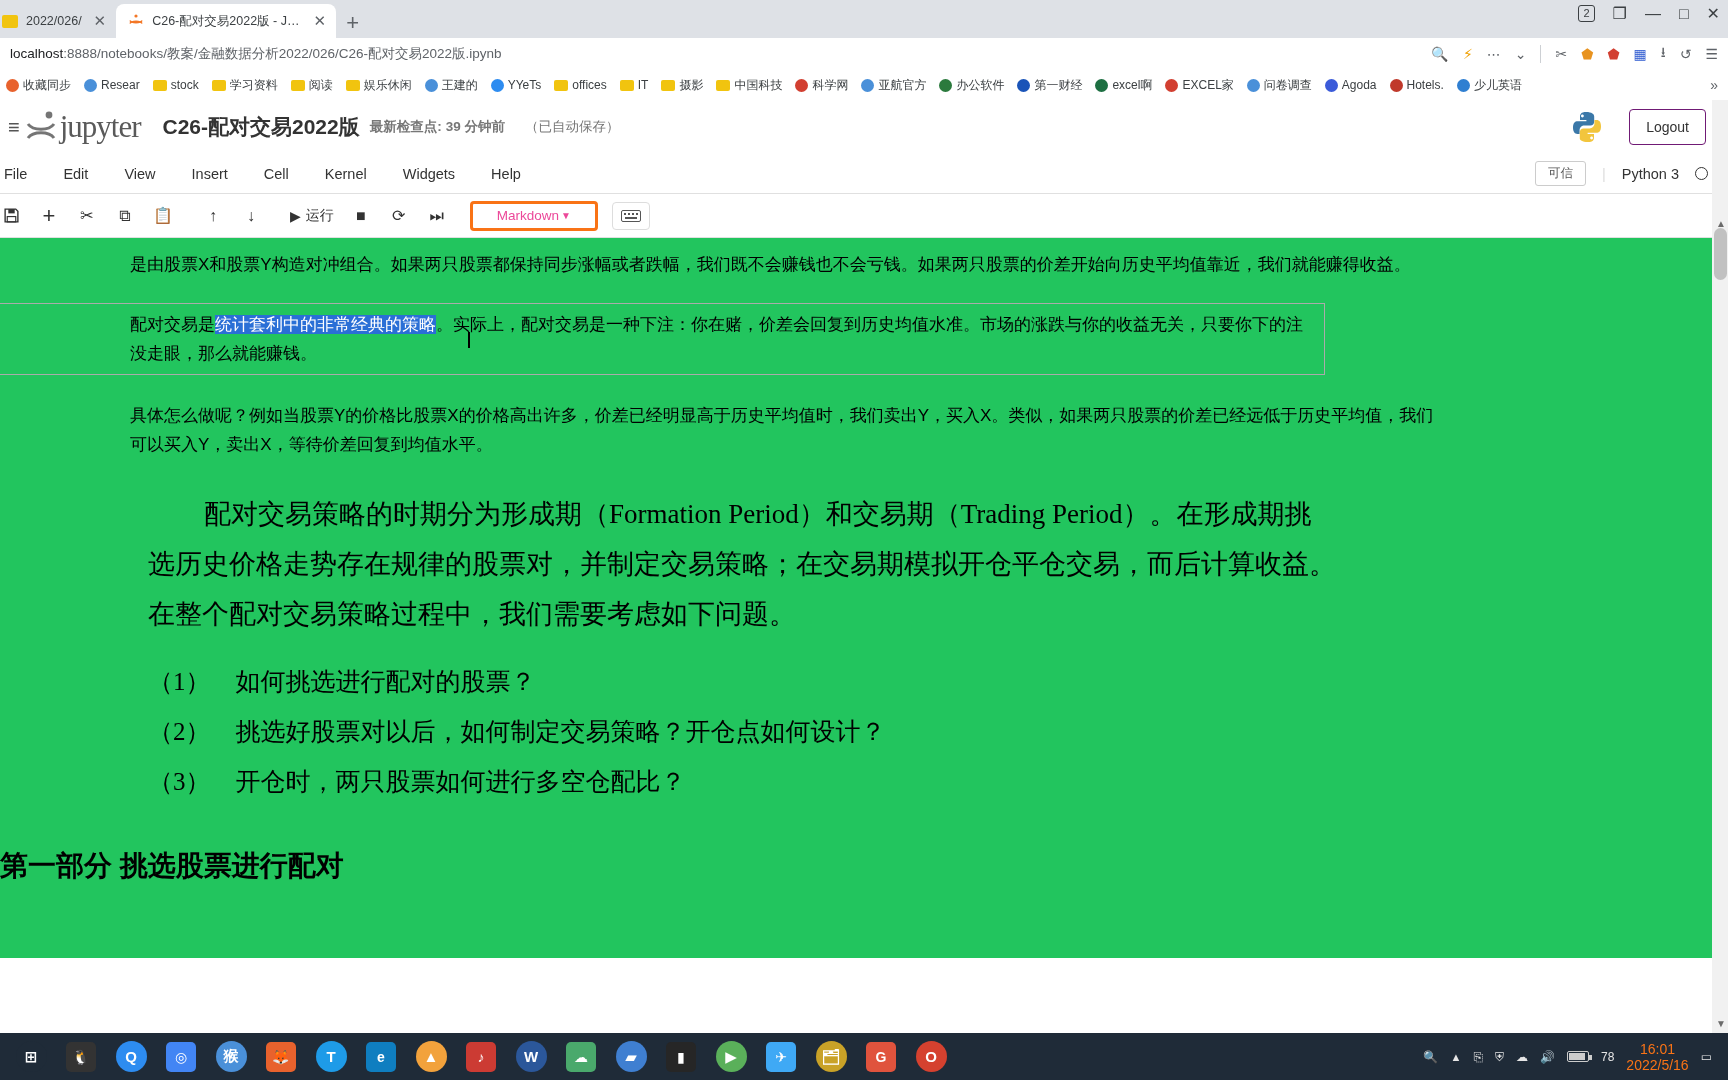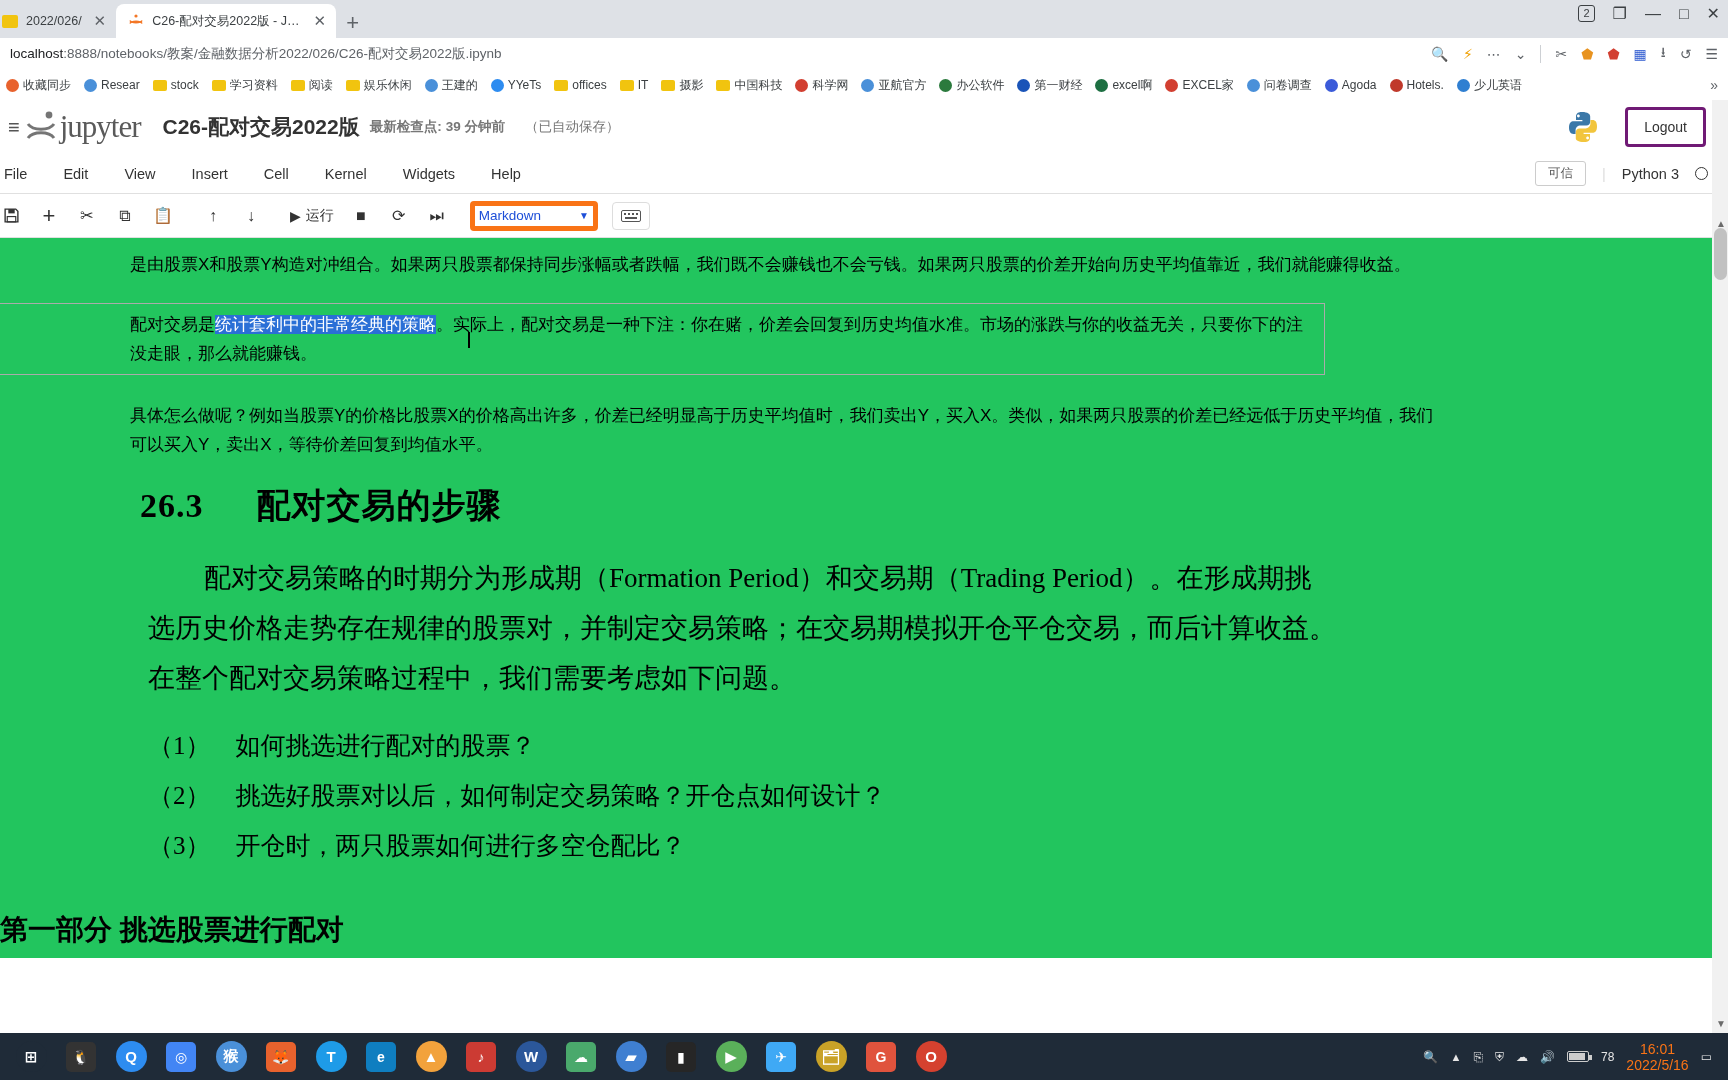--- a/index.html
+++ b/index.html
@@ -43,34 +43,34 @@
 
   
   .jupyter-wrap { position: absolute; left: 0; top: 100px; width: 1728px; height: 933px; background: #ffffff; overflow: hidden; }
   .jheader { height: 54px; display: flex; align-items: center; padding-left: 6px; border-bottom: 0px; }
   .jlogo { display: flex; align-items: center; gap: 0px; font-size: 31px; color: #4a4a4a; font-family: "Liberation Serif", serif; }
   .jlogo .jtext { font-weight: 400; letter-spacing: -1px; color: #5a5a5a; }
   .nbname { font-size: 21px; color: #333; font-weight: 600; margin-left: 22px; }
   .ckpt { font-size: 13.5px; color: #777; margin-left: 10px; font-weight: 600;}
   .autosave { font-size: 13.5px; color: #777; margin-left: 20px; }
   .pylogo { margin-left: auto; margin-right: 24px; width: 36px; height: 36px; position: relative;}
-  .logoutbtn { margin-right: 22px; border: 3px solid #701a75; border-radius: 4px; padding: 9px 16px; font-size: 14px; color: #333; background: #fff; }
+  .logoutbtn { margin-right: 22px; border: 1px solid #701a75; border-radius: 4px; padding: 9px 16px; font-size: 14px; color: #333; background: #fff; }
 
   .menubar { height: 40px; display: flex; align-items: center; gap: 0px; padding-left: 0px; border-bottom: 1px solid #e0e0e0; font-size: 14.5px; color: #333; }
   .menubar .mi { padding: 6px 18px; }
   .menubar .right { margin-left: auto; display: flex; align-items: center; gap: 16px; padding-right: 20px; }
   .trusted { border: 1px solid #ccc; border-radius: 3px; font-size: 12.5px; padding: 3px 12px; color: #555; }
   .kernelname { font-size: 14.5px; color: #333; }
   .kcircle { width: 13px; height: 13px; border: 1.6px solid #333; border-radius: 50%; display: inline-block; }
 
   .toolbar { height: 44px; display: flex; align-items: center; gap: 0px; padding-left: 6px; border-bottom: 1px solid #e0e0e0; }
   .tb { width: 38px; height: 30px; display: flex; align-items: center; justify-content: center; font-size: 16px; color: #333; }
   .tbgap { width: 12px; }
   .runbtn { display: flex; align-items: center; gap: 5px; font-size: 14px; color: #333; padding: 4px 8px; }
-  .celltype { margin-left: 14px; width: 128px; height: 30px; border: 5px solid #f97316; border-radius: 4px; font-size: 13.5px; color: #1d4ed8; display: flex; align-items: center; padding: 0 4px; justify-content: space-between;}
+  .celltype { margin-left: 14px; width: 128px; height: 30px; border: 3px solid #f97316; border-radius: 4px; font-size: 13.5px; color: #ec4899; display: flex; align-items: center; padding: 0 24px; justify-content: space-between;}
   .kbdbtn { margin-left: 14px; width: 38px; height: 28px; border: 1px solid #ddd; border-radius: 4px; display: flex; align-items: center; justify-content: center; }
 
   
   .nbbody { position: relative; height: 720px; overflow: hidden; background: #22c55e; }
   .para { font-size: 17px; line-height: 29px; color: #000; font-family: "Liberation Sans", sans-serif; }
   .cell { padding: 6px 20px 6px 0; margin-left: 130px; max-width: 1325px; }
   .cell.selected { border: 1px solid #ababab; border-left: 0; margin-left: 0; padding-left: 130px; position: relative; }
   .hl { background: #2a6fd6; color: #fff; }
   .img-section { margin-left: 140px; margin-top: 18px; }
   .h2 { font-family: "Liberation Serif", serif; font-size: 34px; font-weight: bold; color: #000; letter-spacing: 1px; }
@@ -334,25 +334,20 @@
       <div class="cell selected para" style="margin-top:18px;">
         <span>配对交易是</span><span class="hl">统计套利中的非常经典的策略</span><span>。实际上，配对交易是一种下注：你在赌，价差会回复到历史均值水准。市场的涨跌与你的收益无关，只要你下的注没走眼，那么就能赚钱。</span>
         <span class="caret" style="left:468px;top:28px;"></span>
       </div>
 
       <div class="cell para" style="margin-top:20px;">
         <span>具体怎么做呢？例如当股票Y的价格比股票X的价格高出许多，价差已经明显高于历史平均值时，我们卖出Y，买入X。类似，如果两只股票的价差已经远低于历史平均值，我们可以买入Y，卖出X，等待价差回复到均值水平。</span>
       </div>
 
       <div class="img-section">
-        <div class="h2">
-          <span>26.3</span>
-          <span style="display:inline-block;width:34px;"></span>
-          <span>配对交易的步骤</span>
-        </div>
         <div class="bookpara" style="margin-top:24px;margin-left:8px;text-indent:56px;">配对交易策略的时期分为形成期（Formation Period）和交易期（Trading Period）。在形成期挑选历史价格走势存在规律的股票对，并制定交易策略；在交易期模拟开仓平仓交易，而后计算收益。在整个配对交易策略过程中，我们需要考虑如下问题。</div>
         <div class="booklist" style="margin-top:18px;margin-left:8px;">（1）　如何挑选进行配对的股票？</div>
         <div class="booklist" style="margin-left:8px;">（2）　挑选好股票对以后，如何制定交易策略？开仓点如何设计？</div>
         <div class="booklist" style="margin-left:8px;">（3）　开仓时，两只股票如何进行多空仓配比？</div>
       </div>
 
       <div class="h3" style="">第一部分 挑选股票进行配对</div>
     </div>
 
     <div class="vscroll">

